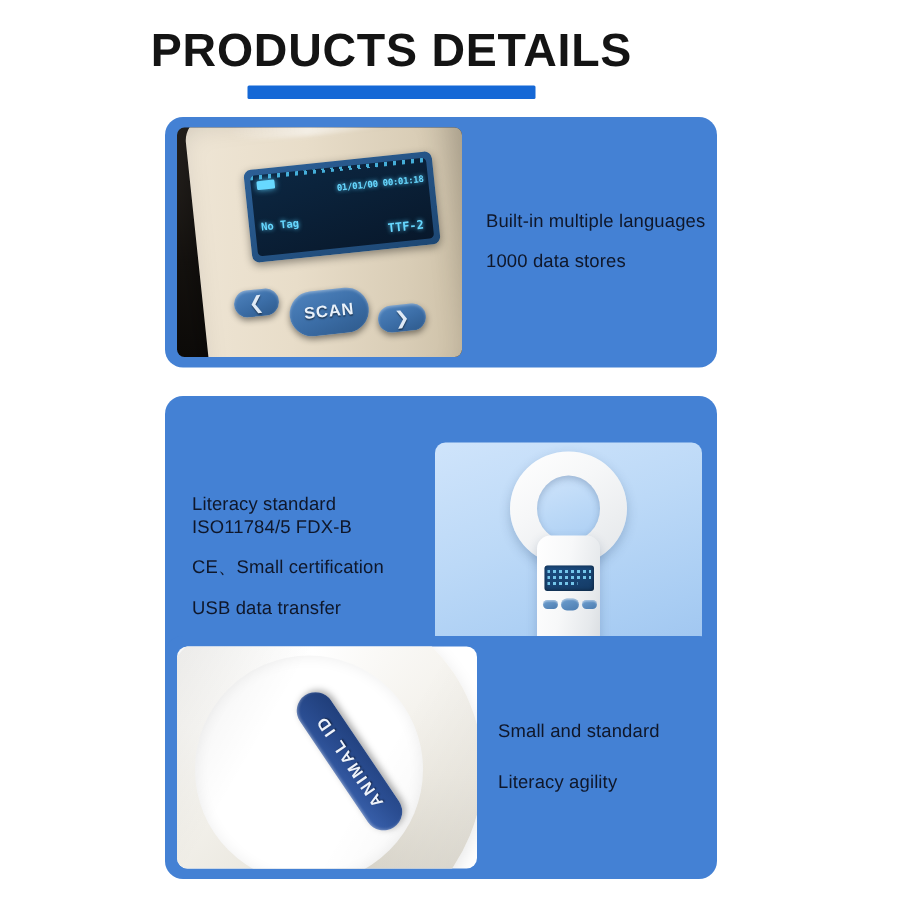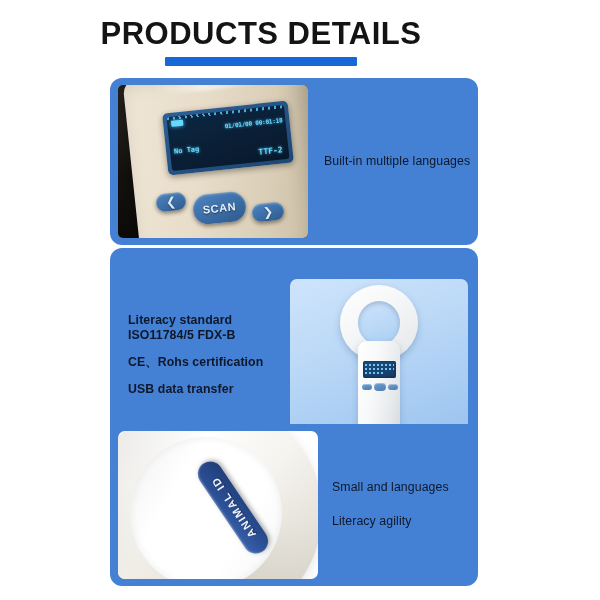--- a/index.html
+++ b/index.html
@@ -46,21 +46,21 @@
   
   .card {
     position: absolute;
     left: 110px;
     width: 368px;
     background: #4481d4;
     border-radius: 12px;
     box-sizing: border-box;
   }
   #card-1 { top: 78px;  height: 167px; }
-  #card-2 { top: 248px; height: 214px; font-weight: bold; }
+  #card-2 { top: 264px; height: 214px; }
   #card-3 { top: 424px; height: 162px; }
 
   .card-inner {
     position: absolute;
     inset: 0;
     display: flex;
     align-items: center;
   }
 
   
@@ -326,32 +326,33 @@
       <div class="btn1" id="btn-scan">
         <span id="scan-label">SCAN</span>
       </div>
       <div class="btn1" id="btn-right">
         <span class="arrow-glyph">❯</span>
       </div>
     </div>
 
     <div class="text-col" id="card1-text">
       <div class="feature-line">Built-in multiple languages</div>
+      <div class="feature-line">1000 data stores</div>
     </div>
 
   </div>
 </div>
 
 <div class="card" id="card-2">
   <div class="card-inner">
 
     <div class="text-col" id="card2-text">
       <div class="feature-line">Literacy standard
 ISO11784/5 FDX-B</div>
-      <div class="feature-line">CE、Rohs certification</div>
+      <div class="feature-line">CE、Small certification</div>
       <div class="feature-line">USB data transfer</div>
     </div>
 
     <div class="media" id="card2-photo">
       <div id="dev2">
         <div id="dev2-ring"></div>
         <div id="dev2-handle"></div>
         <div id="dev2-screen">
           <div class="mini-row" id="mr1"></div>
           <div class="mini-row" id="mr2"></div>
@@ -371,18 +372,18 @@
 
     <div class="media" id="card3-photo">
       <div id="ring3"></div>
       <div id="ring3-shade"></div>
       <div id="animal-badge">
         <span id="animal-badge-label">ANIMAL ID</span>
       </div>
     </div>
 
     <div class="text-col" id="card3-text">
-      <div class="feature-line">Small and languages</div>
+      <div class="feature-line">Small and standard</div>
       <div class="feature-line">Literacy agility</div>
     </div>
 
   </div>
 </div>
 
 </body></html>

